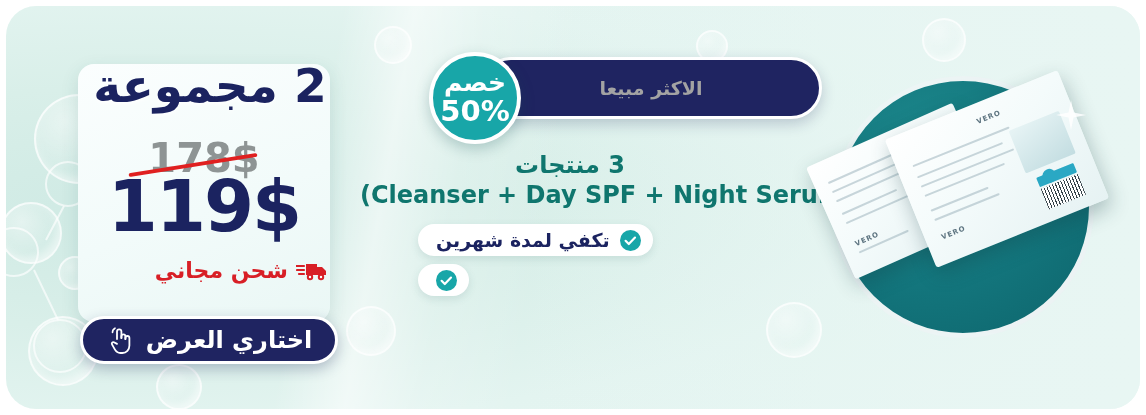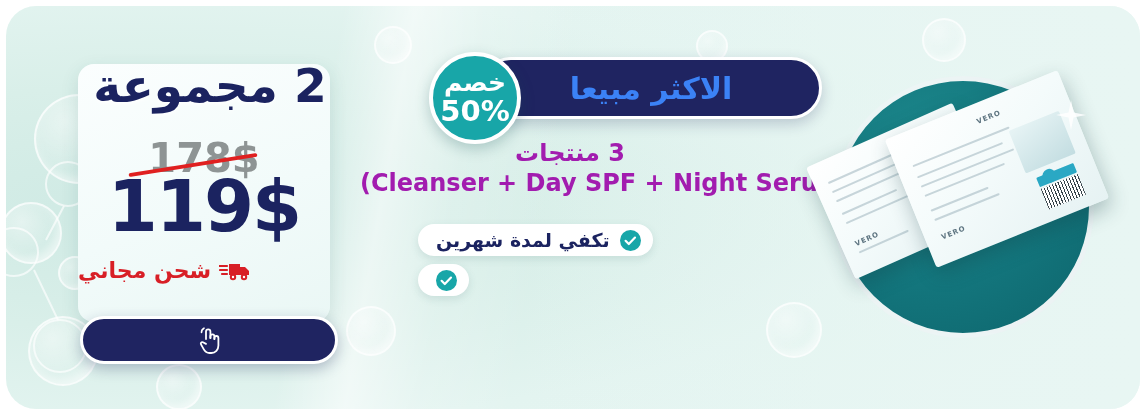--- a/index.html
+++ b/index.html
@@ -65,21 +65,21 @@
     border-radius:2px;
   }
   .new-price{
     position:absolute;left:78px;top:170px;width:252px;
     text-align:center;
     font-size:72px;font-weight:900;color:#1b2360;
     letter-spacing:-2px;white-space:nowrap;line-height:1;
   }
   .free-ship{
     position:absolute;left:78px;top:258px;width:252px;
-    display:flex;align-items:center;justify-content:flex-end;gap:8px;
+    display:flex;align-items:center;justify-content:flex-start;gap:8px;
     direction:rtl;
   }
   .free-ship-text{
     font-size:22px;font-weight:800;color:#d81f26;white-space:nowrap;
   }
   .truck-icon{width:34px;height:24px;flex:none;}
 
   .cta-button{
     position:absolute;left:80px;top:316px;
     width:258px;height:48px;
@@ -113,26 +113,26 @@
     position:absolute;left:480px;top:57px;
     width:342px;height:62px;
     background:#1f2461;
     border:3px solid #ffffff;
     border-radius:32px;
     display:flex;align-items:center;justify-content:center;
     box-sizing:border-box;
     box-shadow:0 5px 14px rgba(30,40,90,.22);
     z-index:2;
   }
-  .bestseller-text{font-size:30px;font-weight:800;color:#3b82f6;white-space:nowrap;}
+  .bestseller-text{font-size:19px;font-weight:800;color:#a3a3a3;white-space:nowrap;}
 
   
   .desc{
-    position:absolute;left:360px;top:138px;width:420px;
-    text-align:center;color:#a21caf;
+    position:absolute;left:360px;top:150px;width:420px;
+    text-align:center;color:#0f766e;
   }
   .desc-line1{font-size:24px;font-weight:700;line-height:1.25;white-space:nowrap;}
   .desc-line2{font-size:24px;font-weight:700;line-height:1.25;direction:ltr;white-space:nowrap;}
 
   
   .features{
     position:absolute;left:418px;top:224px;
     display:flex;flex-direction:column;gap:8px;
     align-items:flex-end;
     justify-content:space-between;
@@ -227,20 +227,21 @@
       <circle cx="14" cy="18" r="3.2" fill="#d81f26"></circle>
       <circle cx="25" cy="18" r="3.2" fill="#d81f26"></circle>
       <circle cx="14" cy="18" r="1.2" fill="#fff"></circle>
       <circle cx="25" cy="18" r="1.2" fill="#fff"></circle>
       <path d="M0 7h8M1 11h7M3 15h5" stroke="#d81f26" stroke-width="2.2" stroke-linecap="round"></path>
     </svg>
     <span class="free-ship-text">شحن مجاني</span>
   </div>
 
   <div class="cta-button">
+    <span class="cta-label">اختاري العرض</span>
     <svg class="hand-icon" viewBox="0 0 28 30">
       <path d="M11 14V6.5a2.2 2.2 0 0 1 4.4 0V13" fill="none" stroke="#fff" stroke-width="1.8" stroke-linecap="round"></path>
       <path d="M15.4 13v-1.6a2 2 0 0 1 4 0V14" fill="none" stroke="#fff" stroke-width="1.8" stroke-linecap="round"></path>
       <path d="M19.4 14v-1a2 2 0 0 1 4 0v7.5c0 4.2-3 7.5-7 7.5h-2c-2.6 0-4.4-1.4-5.6-3.6L6 19.4c-.7-1.3.6-2.7 1.9-2.1l3.1 1.6" fill="none" stroke="#fff" stroke-width="1.8" stroke-linecap="round" stroke-linejoin="round"></path>
       <path d="M6.5 7.5A4.6 4.6 0 0 1 9 3.2" fill="none" stroke="#fff" stroke-width="1.6" stroke-linecap="round"></path>
     </svg>
   </div>
 
   <div class="discount-badge">
     <span class="discount-word">خصم</span>

